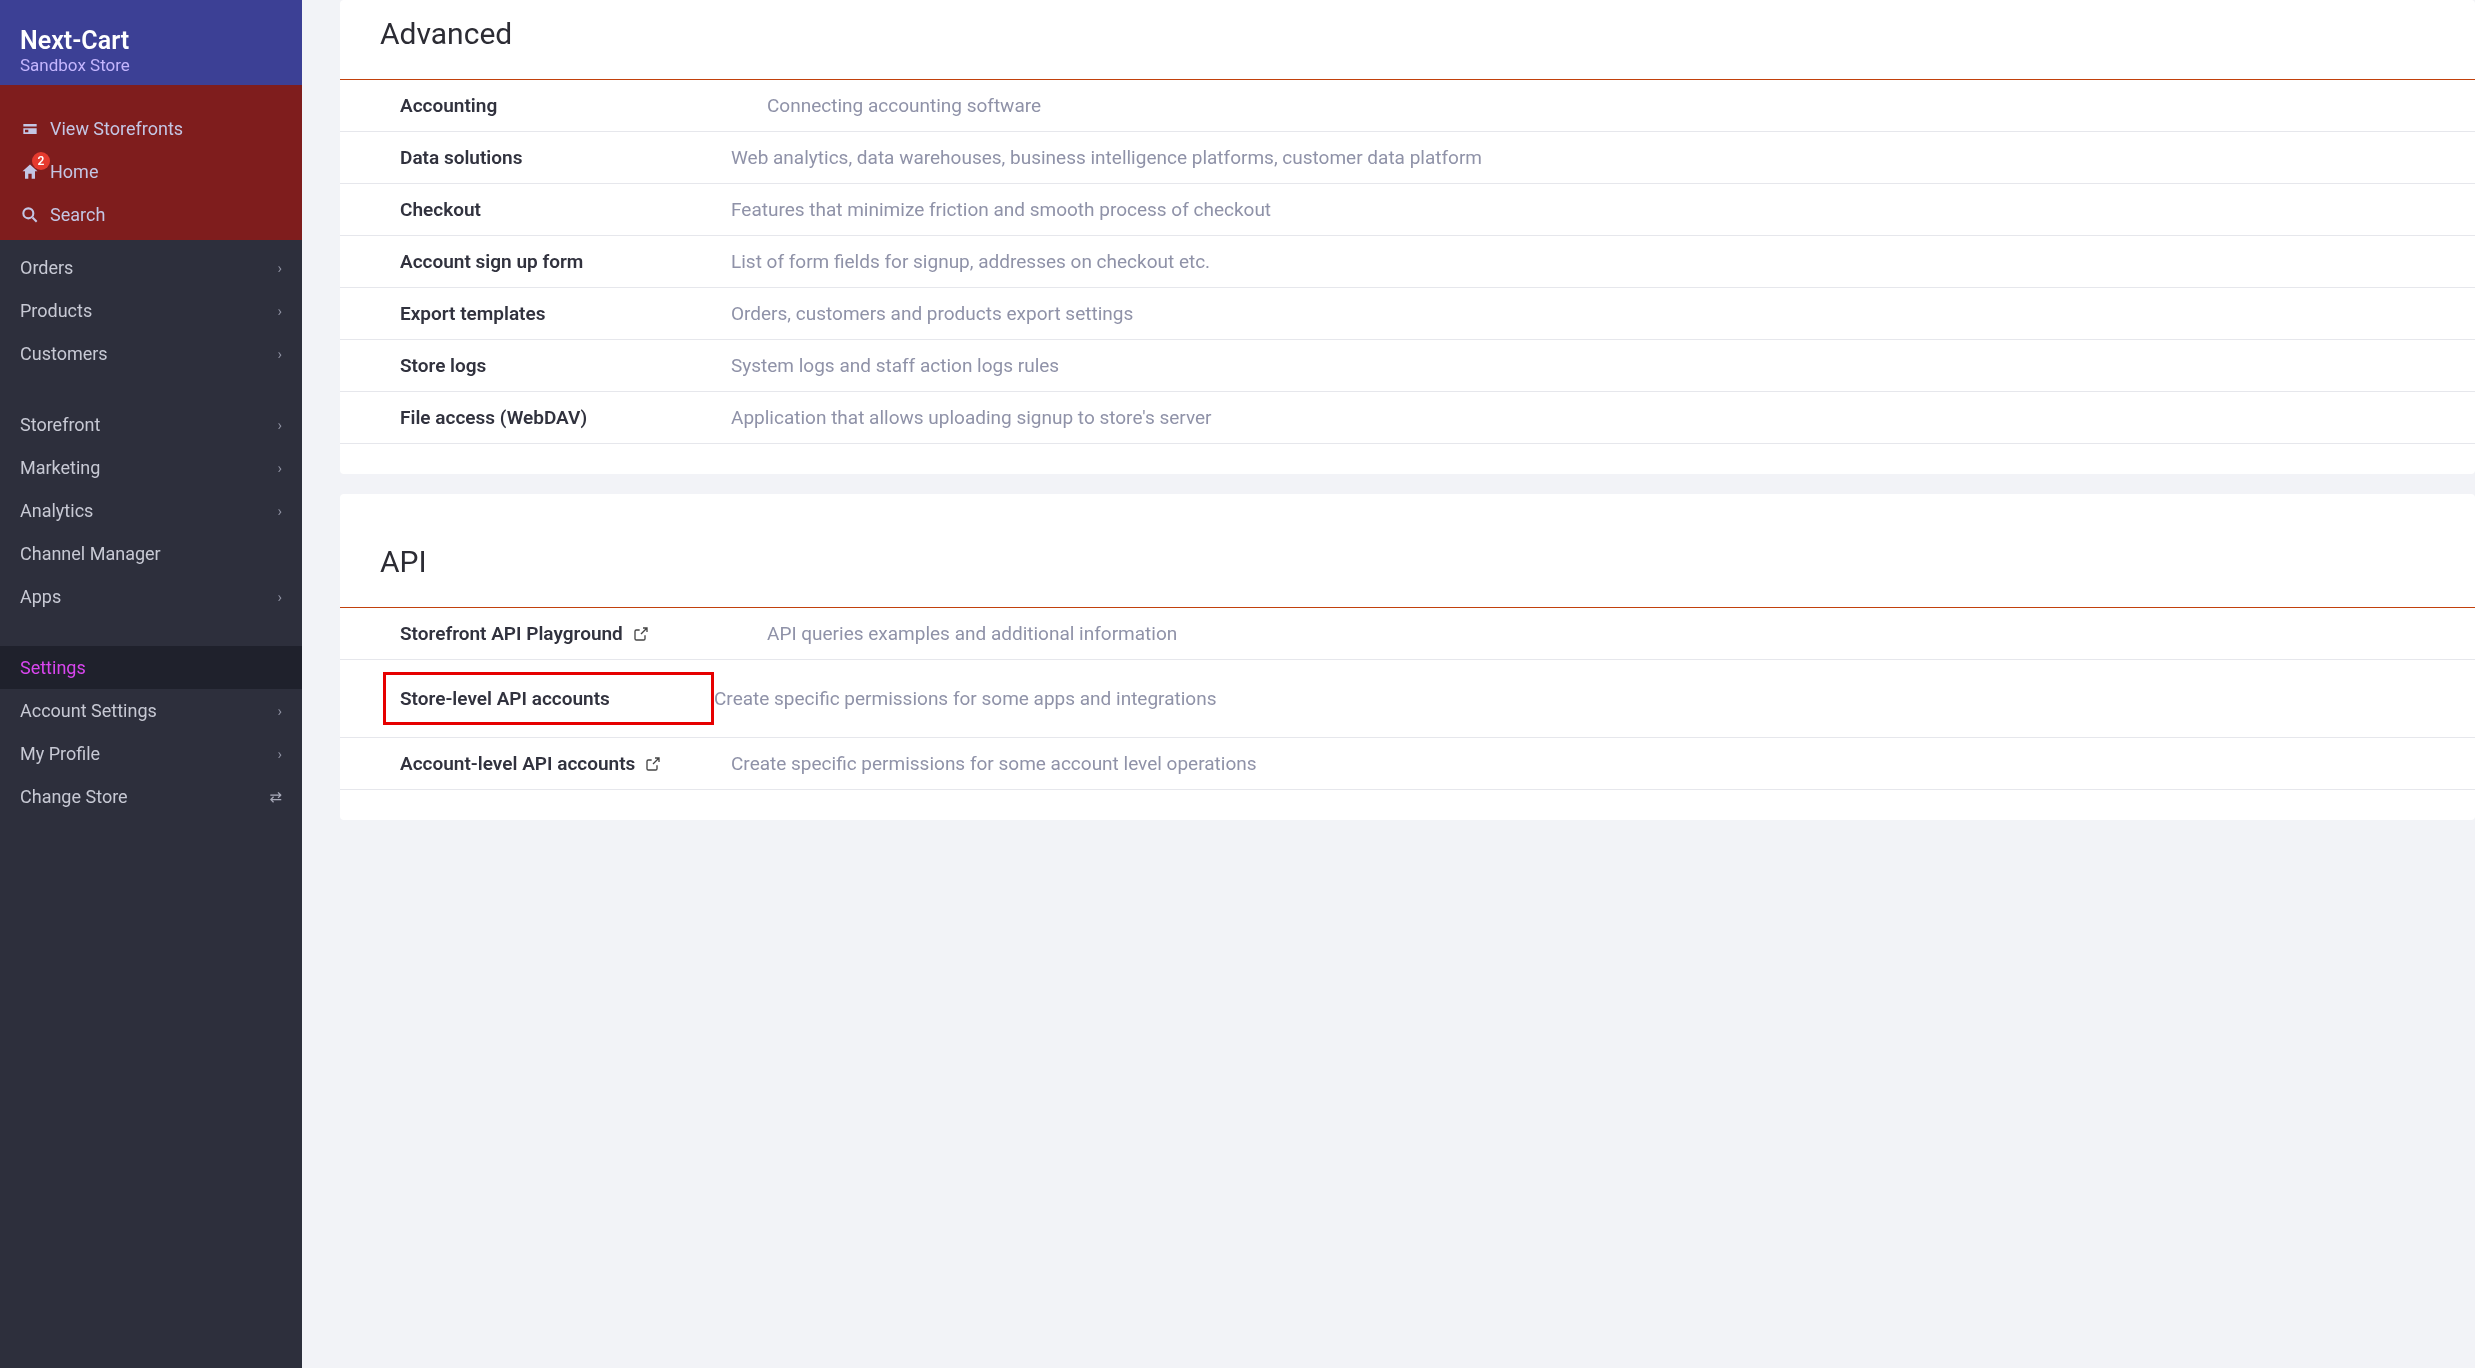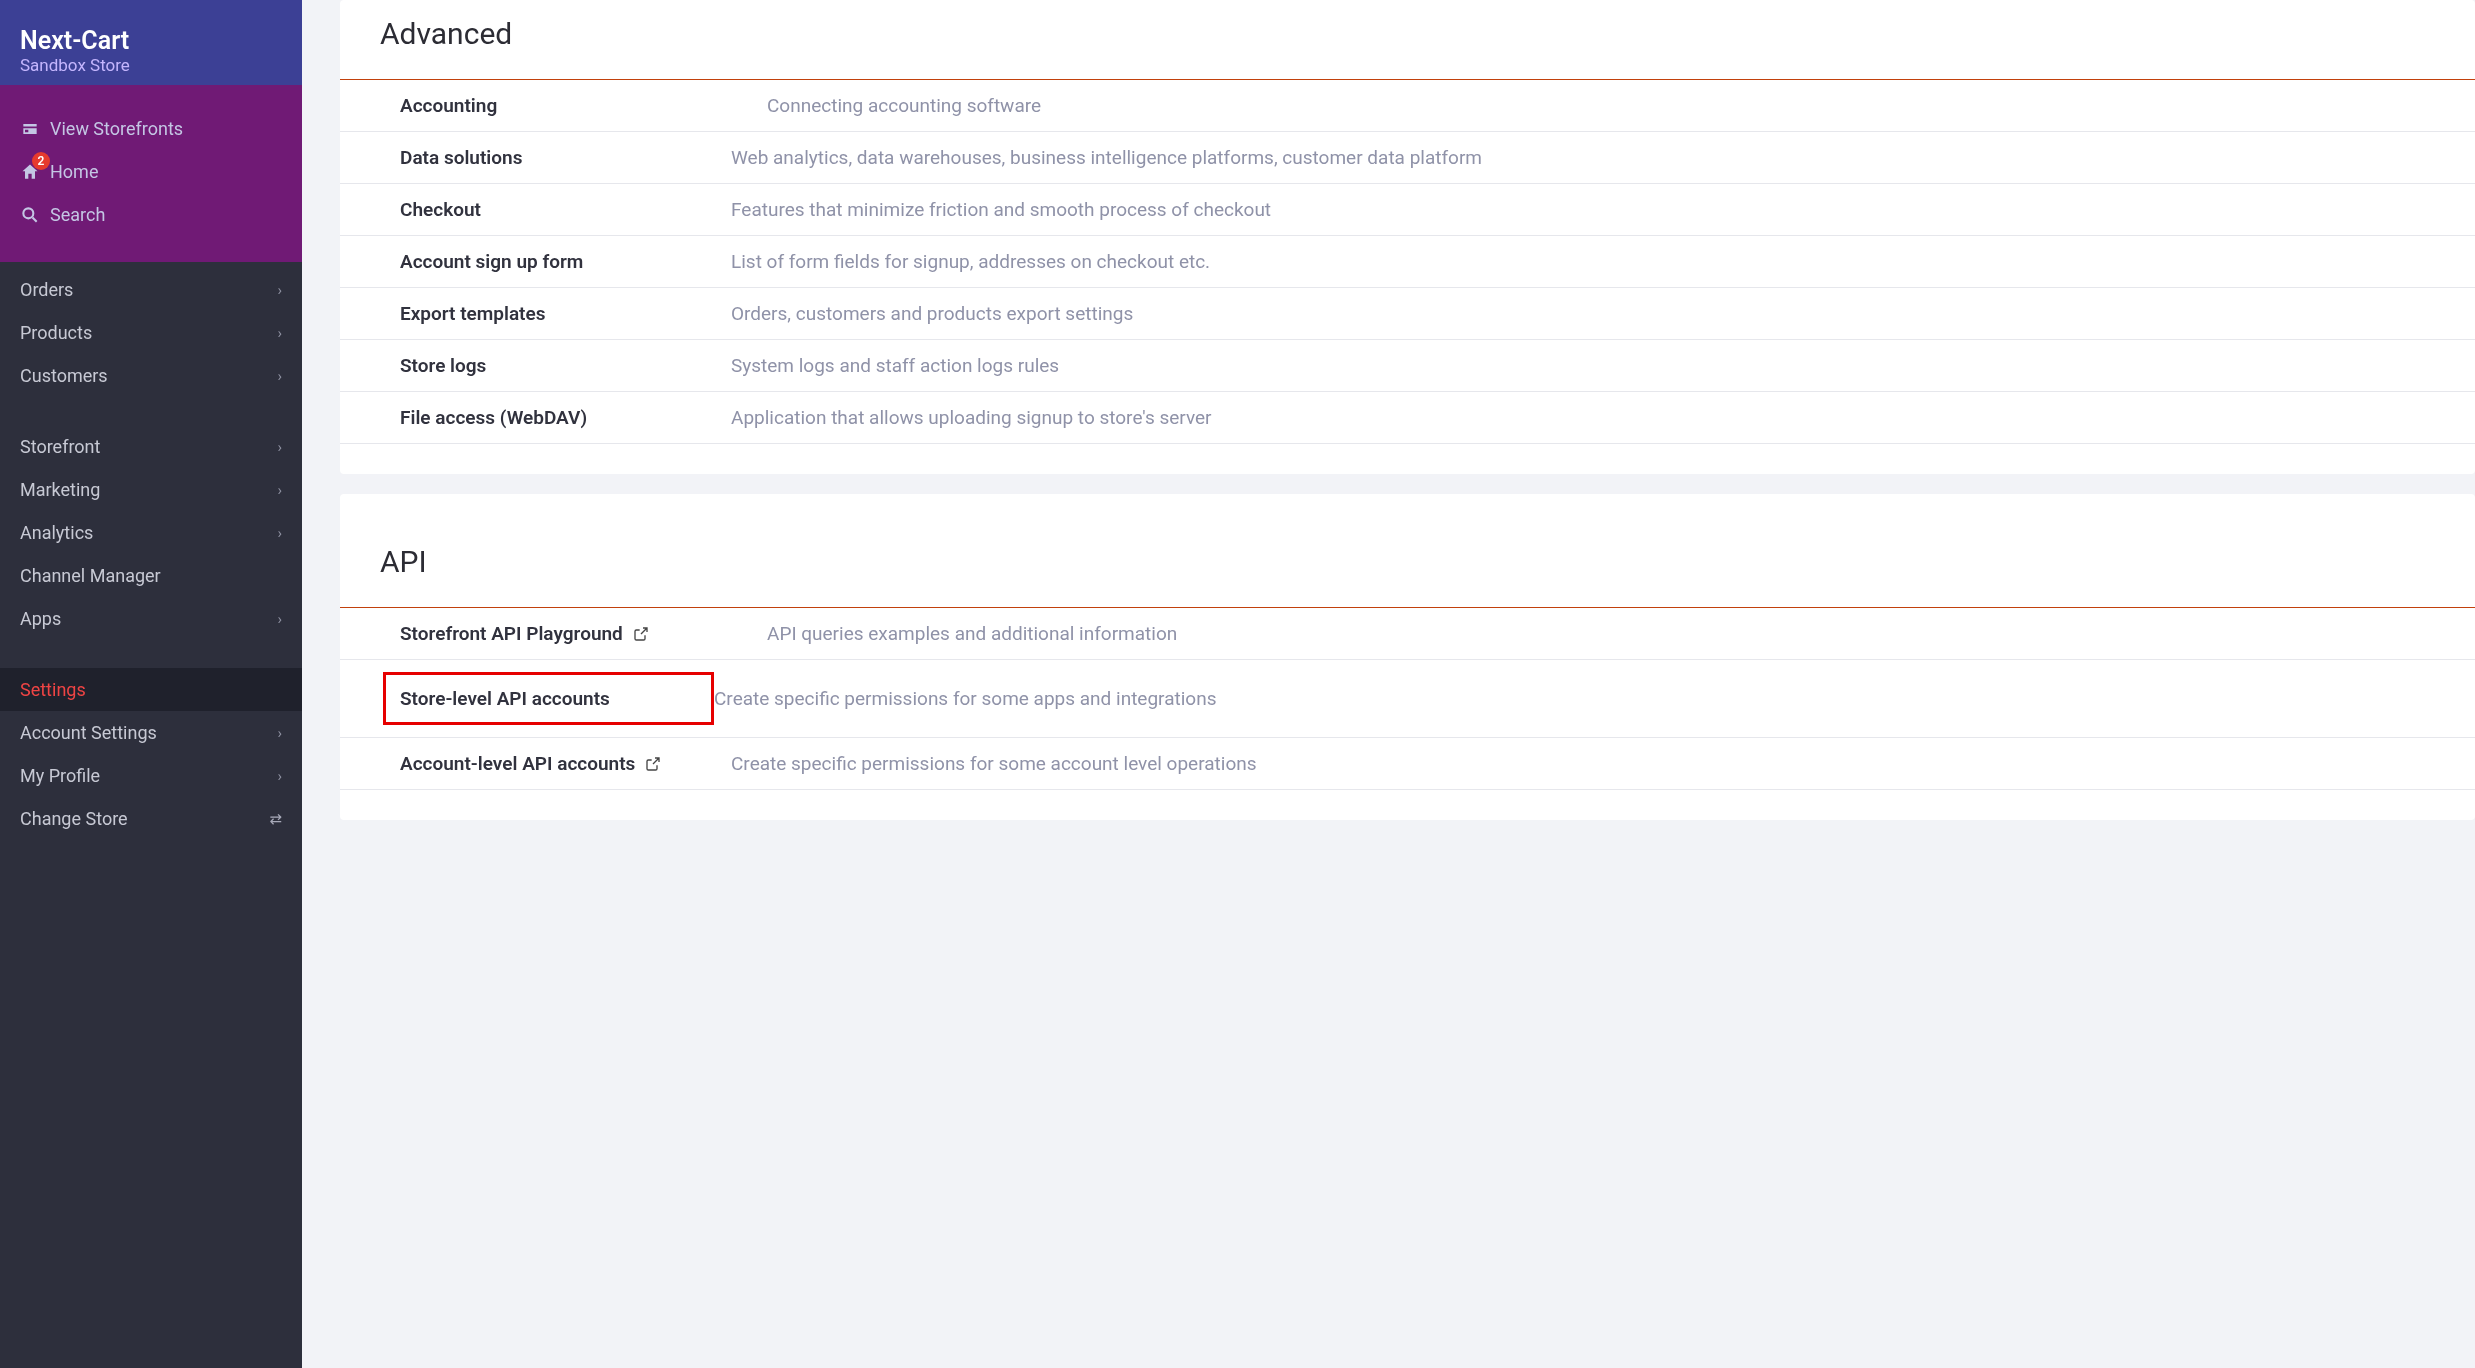--- a/index.html
+++ b/index.html
@@ -30,22 +30,22 @@
     .brand-title {
       color: #fff;
       font-size: 25px;
       font-weight: 600;
     }
     .brand-subtitle {
       color: #c4b5fd;
       font-size: 17px;
     }
     .sidebar-primary {
-      background: #701a75;
-      padding: 22px 0 26px 0;
+      background: #7f1d1d;
+      padding: 22px 0 4px 0;
     }
     .primary-item {
       display: flex;
       align-items: center;
       padding: 11px 20px;
       color: #c4c6e4;
       font-size: 18px;
       cursor: pointer;
       position: relative;
     }
@@ -79,21 +79,21 @@
       display: flex;
       align-items: center;
       justify-content: space-between;
       padding: 11px 20px;
       color: #c7c9d4;
       font-size: 18px;
       cursor: pointer;
     }
     .nav-item.active {
       background: #1f212c;
-      color: #ef4444;
+      color: #d946ef;
     }
     .nav-gap {
       height: 28px;
     }
     .chevron {
       color: #8d90a0;
       font-size: 15px;
     }
     .swap-icon {
       color: #a7a9b8;

